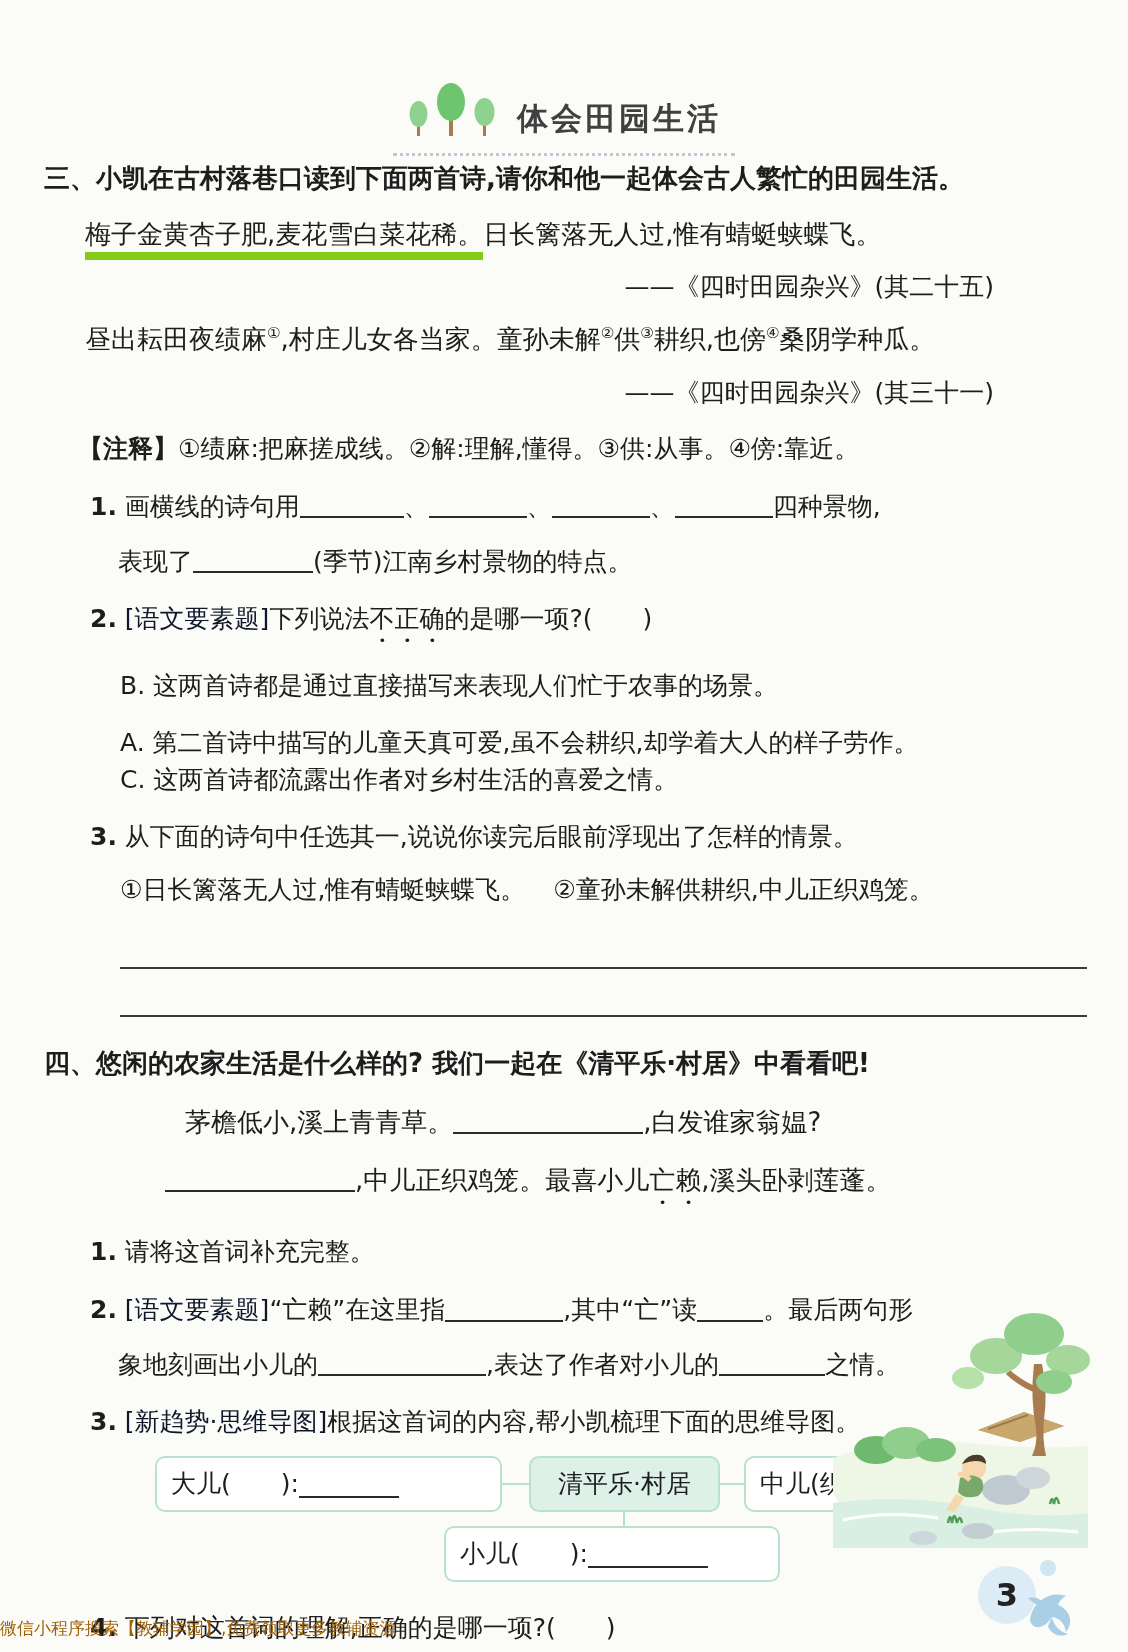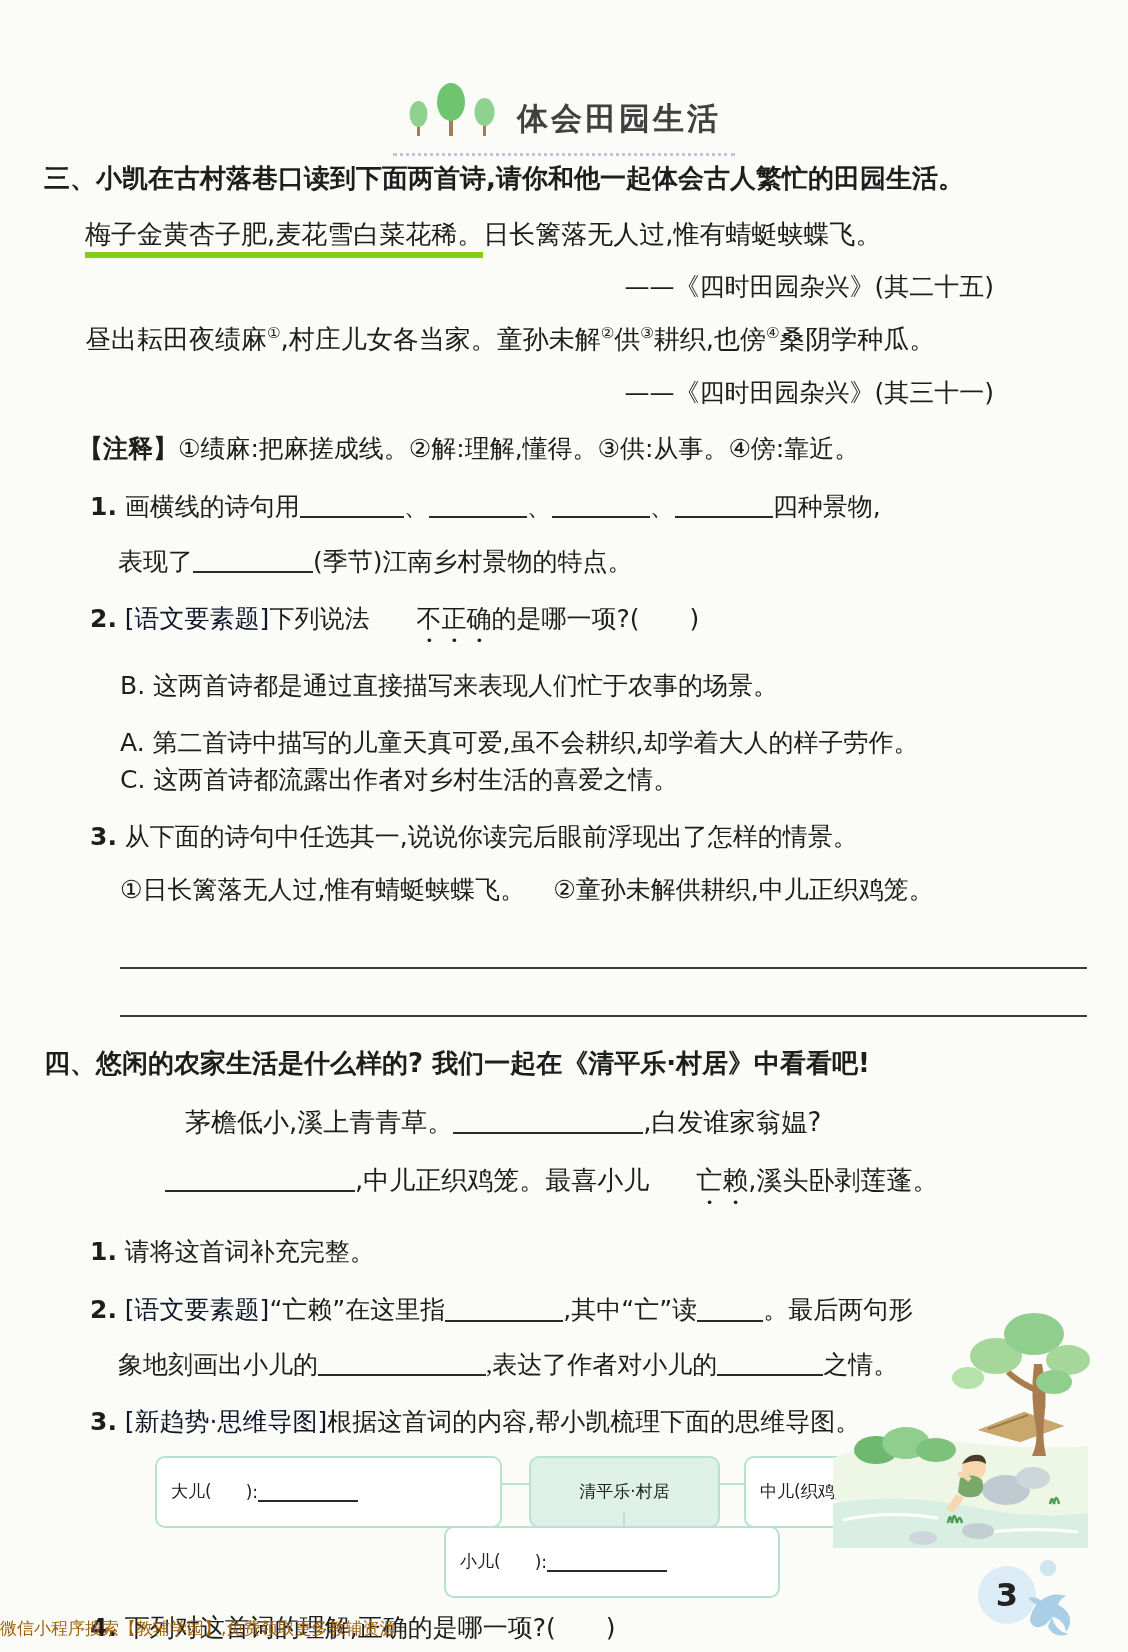--- a/index.html
+++ b/index.html
@@ -12,31 +12,31 @@
     overflow:hidden;
   }
   .content{padding:0 44px;position:relative;}
   .page-header{padding-top:82px;text-align:center;}
   .header-inner{display:inline-block;border-bottom:3px dotted #b9c9da;padding:0 14px 9px 6px;}
   .header-row{display:inline-flex;align-items:flex-end;gap:10px;}
   .page-title{font-size:31px;font-weight:bold;color:#404040;letter-spacing:3px;}
   .sec-heading{font-size:26px;font-weight:bold;margin-top:10px;line-height:1.3;}
   .line{font-size:25px;line-height:1.25;}
   .poem{font-size:26px;}
-  .u{border-bottom:6px solid #84cc16;padding-bottom:3px;}
+  .u{border-bottom:8px solid #84cc16;padding-bottom:3px;}
   .attr{text-align:right;padding-right:90px;font-size:25px;}
   .b{font-weight:bold;}
   .tag{color:#0f172a;text-align:center;}
   .blank{display:inline-block;border-bottom:2px solid #2a2a2a;height:1.05em;vertical-align:-3px;}
-  .emdot{-webkit-text-emphasis:filled dot;-webkit-text-emphasis-position:under;text-emphasis:filled dot;text-emphasis-position:under right;margin-left:47px;}
+  .emdot{-webkit-text-emphasis:filled dot;-webkit-text-emphasis-position:under;text-emphasis:filled dot;text-emphasis-position:under right;}
   sup{font-size:15px;}
   .ansline{border-top:2px solid #3a3a3a;height:0;margin-left:76px;width:967px;}
   .mindmap{position:relative;height:132px;margin-top:18px;}
   .mm-box{position:absolute;box-sizing:border-box;border:2px solid #b8e2d0;border-radius:10px;
-          height:72px;display:flex;align-items:center;padding:0 14px;font-size:17px;background:#fff;}
+          height:56px;display:flex;align-items:center;padding:0 14px;font-size:25px;background:#fff;}
   .mm-center{background:#def1e9;justify-content:center;}
   .mm-hline{position:absolute;height:2px;background:#b8e2d0;}
   .mm-vline{position:absolute;width:2px;background:#b8e2d0;}
   .answer-ink{border-bottom:2px solid #2a2a2a;padding:0 8px 2px;}
   .illustration{position:absolute;left:828px;top:1298px;}
   .page-badge{position:absolute;left:972px;top:1560px;width:120px;height:80px;}
   .page-circle{position:absolute;left:6px;top:6px;width:58px;height:58px;border-radius:50%;background:#dcecf6;
                display:flex;align-items:center;justify-content:center;font-size:32px;font-weight:bold;color:#222;}
   .bubble{position:absolute;left:68px;top:0;width:16px;height:16px;border-radius:50%;background:#cfe5f2;}
   .footer{position:absolute;left:0;bottom:12px;width:100%;text-align:left;font-size:17px;color:#a16207;}
@@ -116,21 +116,21 @@
 
   <div class="line" style="margin-top:26px;margin-left:46px;">
     <span class="b">1.</span>
     <span>请将这首词补充完整。</span>
   </div>
 
   <div class="line" style="margin-top:26px;margin-left:46px;">
     <span class="b">2.</span>
     <span class="tag">[语文要素题]</span><span>“亡赖”在这里指</span><span class="blank" style="width:118px"></span><span>,其中“亡”读</span><span class="blank" style="width:66px"></span><span>。最后两句形</span>
   </div>
-  <div class="line" style="margin-top:22px;margin-left:74px;font-family:Liberation Serif, serif;">
+  <div class="line" style="margin-top:22px;margin-left:74px;">
     <span>象地刻画出小儿的</span><span class="blank" style="width:168px"></span><span>,表达了作者对小儿的</span><span class="blank" style="width:106px"></span><span>之情。</span>
   </div>
 
   <div class="line" style="margin-top:26px;margin-left:46px;">
     <span class="b">3.</span>
     <span class="tag">[新趋势·思维导图]</span><span>根据这首词的内容,帮小凯梳理下面的思维导图。</span>
   </div>
 
   <div class="mindmap">
     <div class="mm-box" style="left:111px;top:0;width:347px;">

